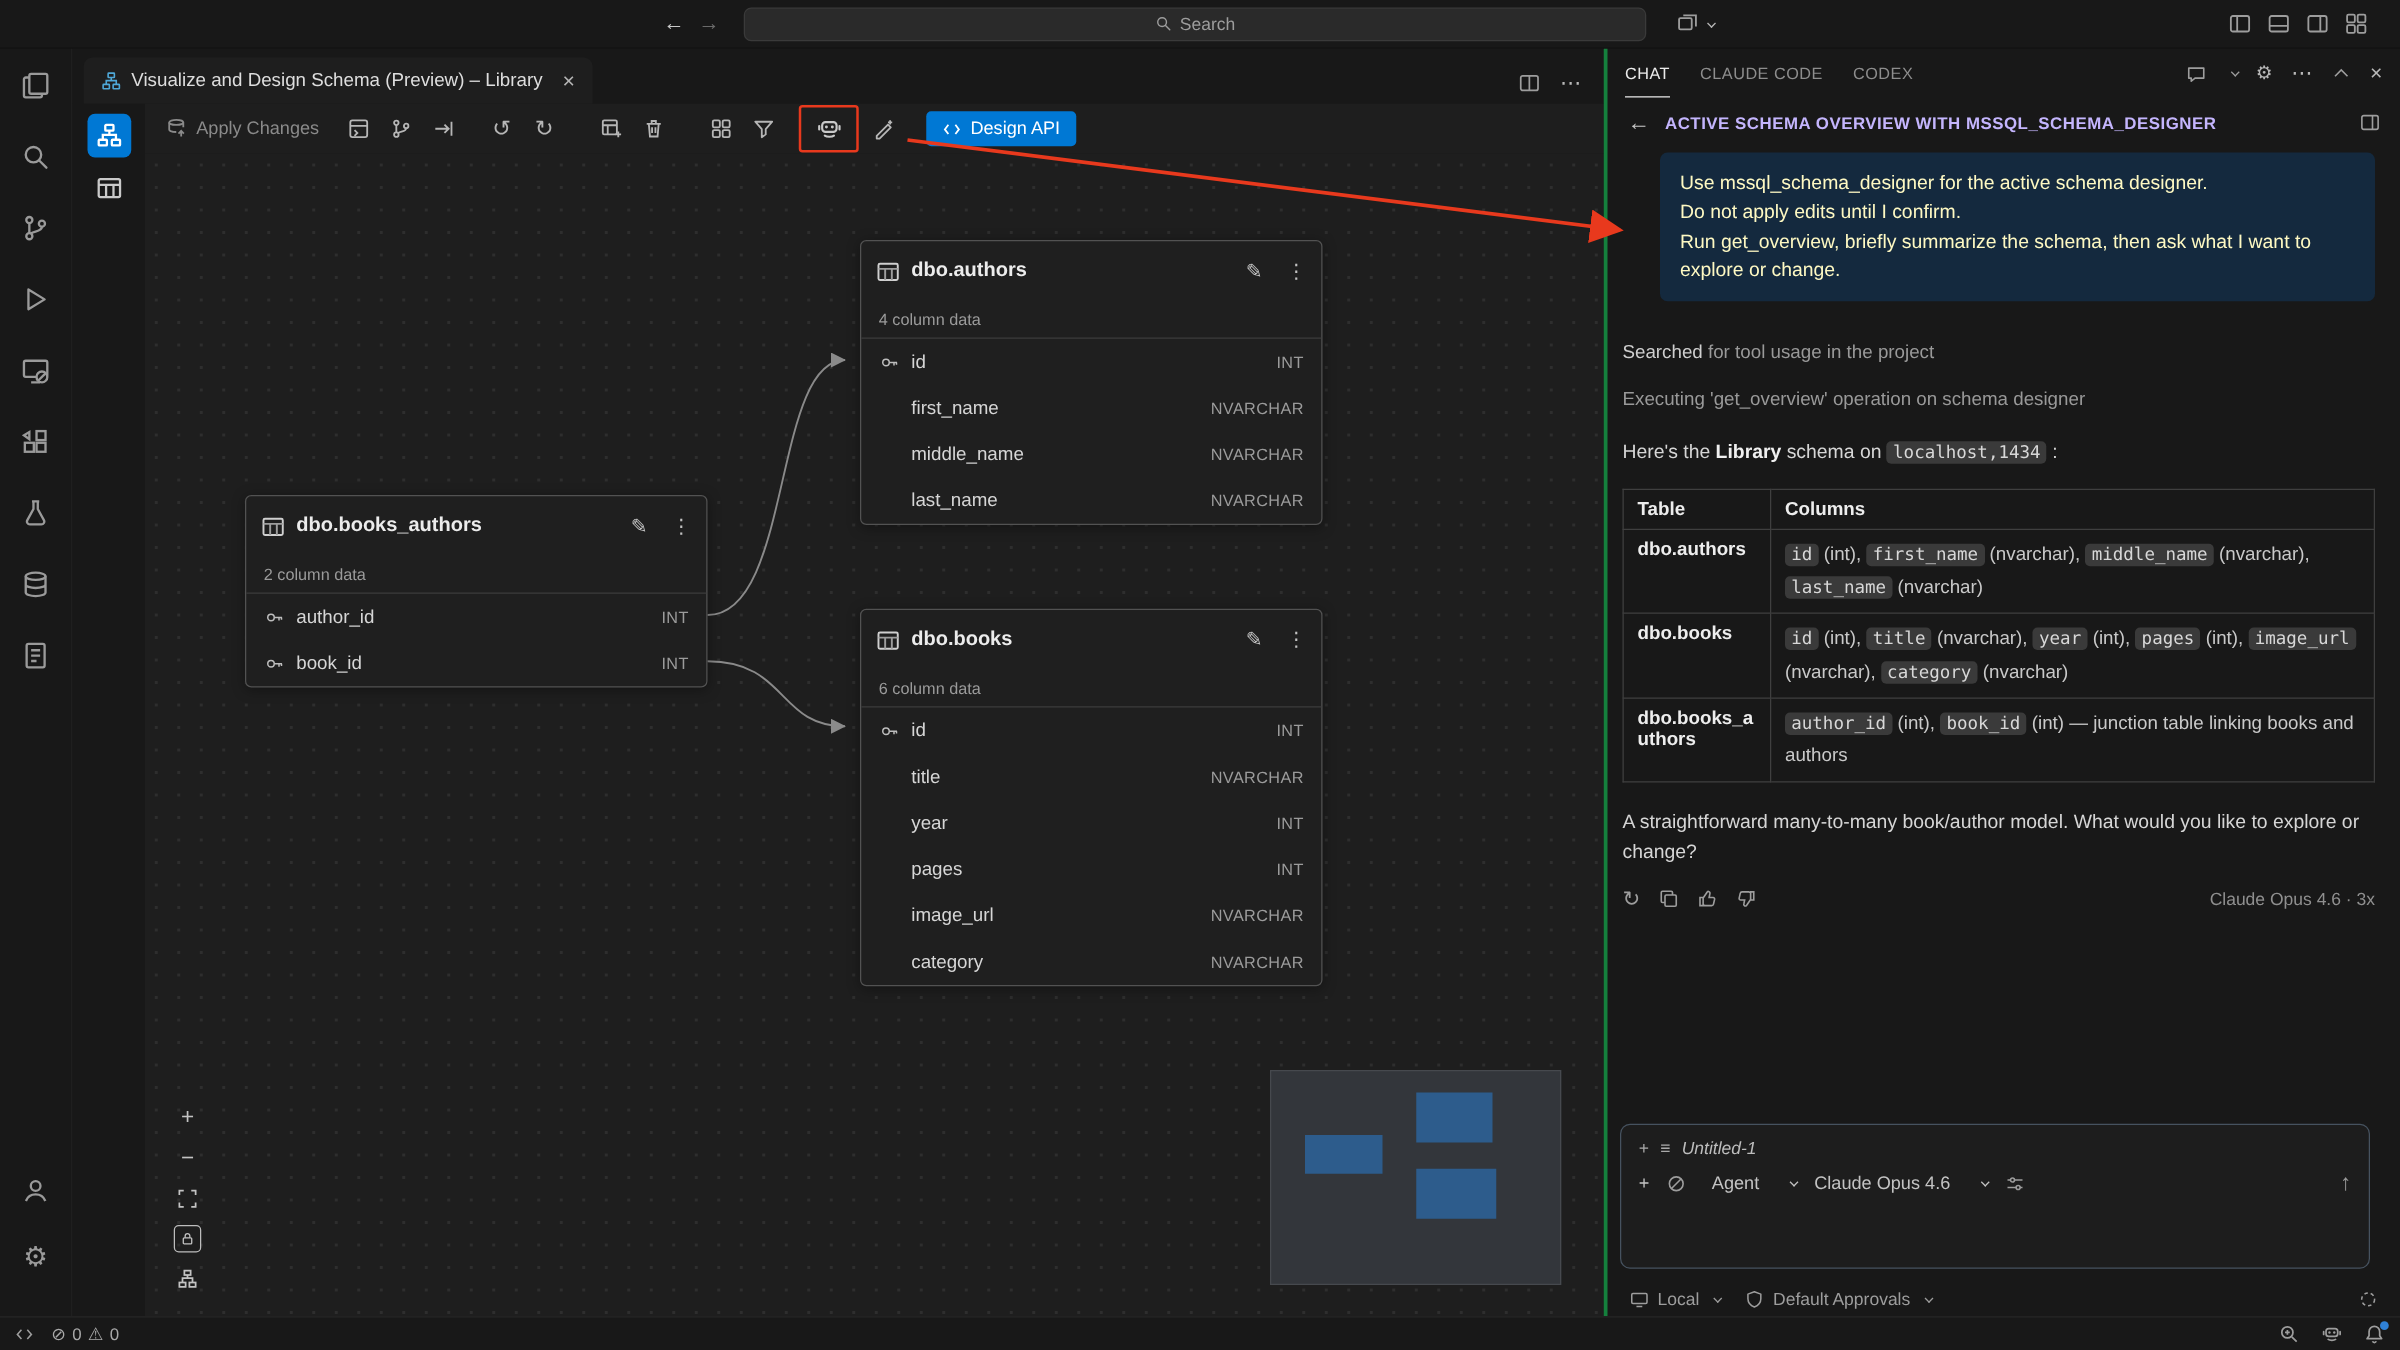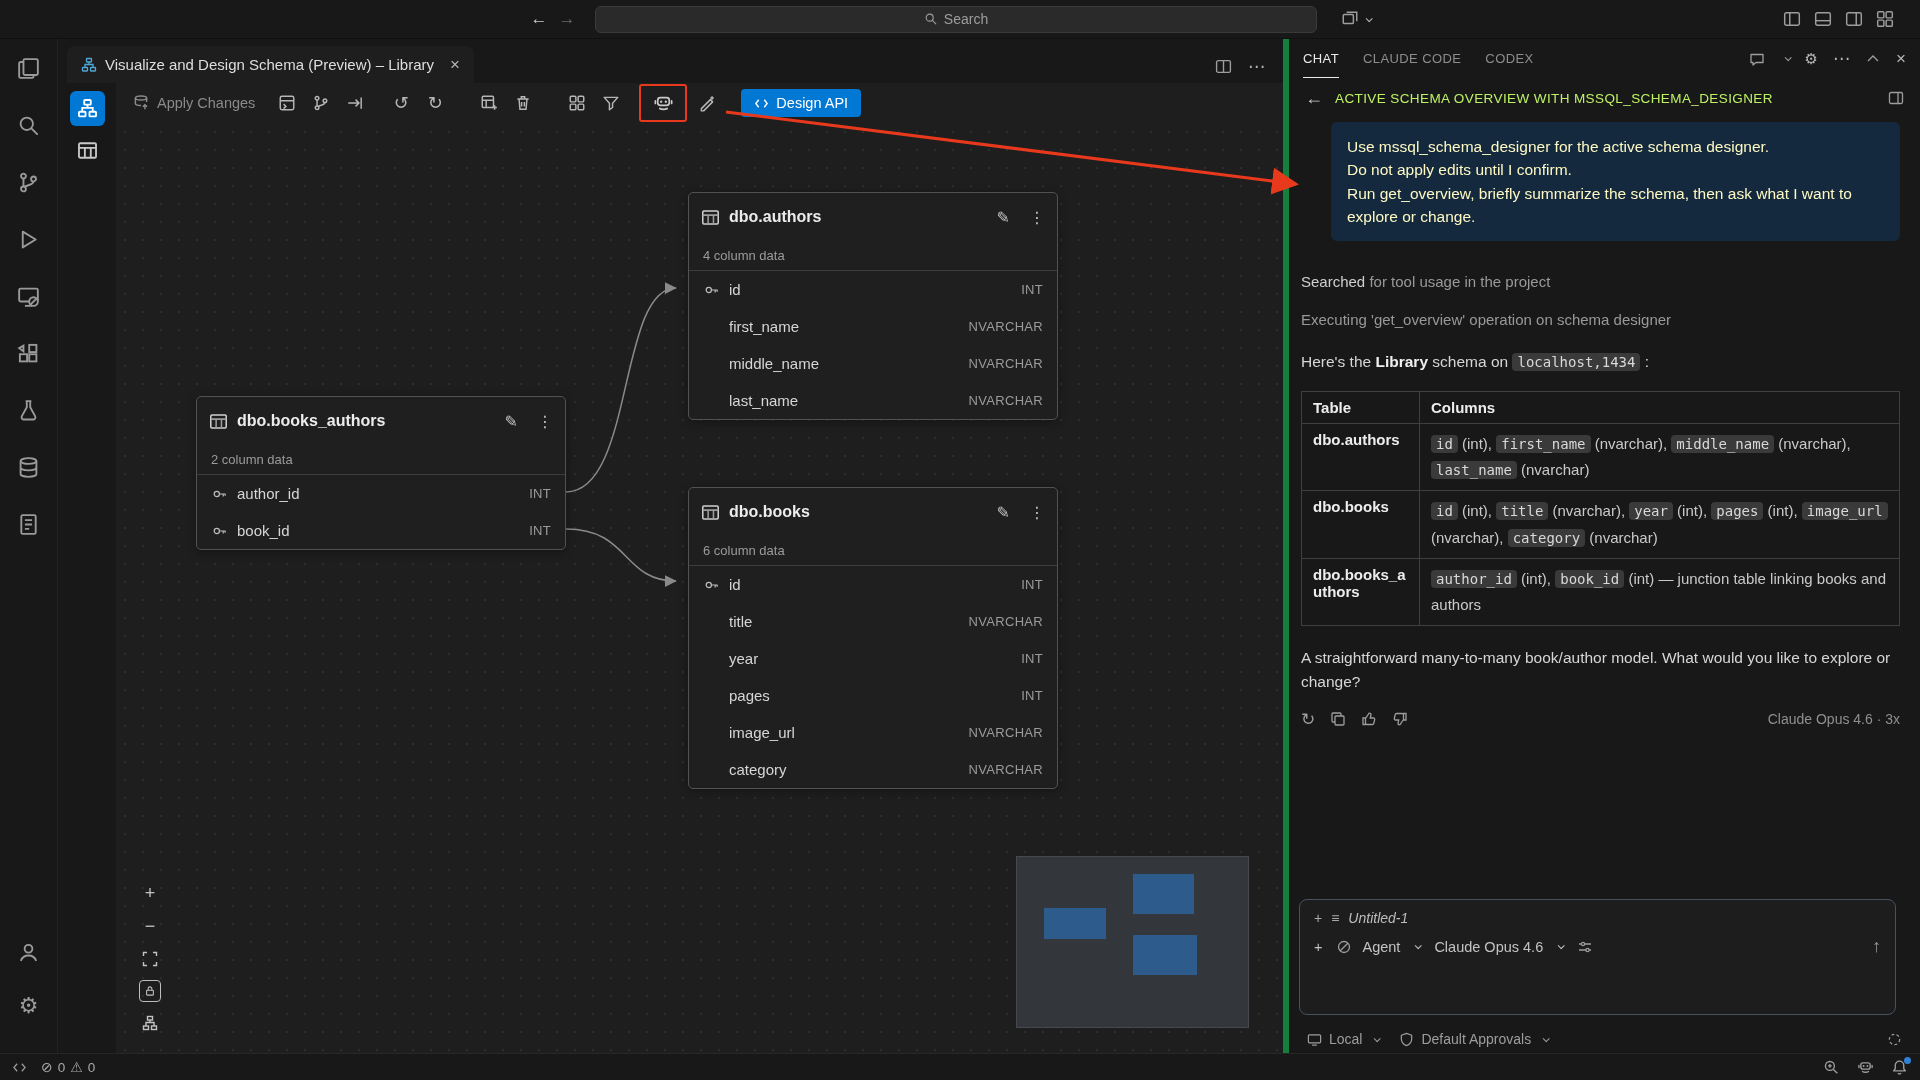--- a/index.html
+++ b/index.html
@@ -93,29 +93,29 @@
   .zoom-btn.boxed svg{width:12px;height:12px;}
 
   #minimap{position:absolute;left:900px;top:733px;width:233px;height:172px;background:#33363b;border:1px solid #46494e;}
   .mm-rect{position:absolute;background:#2d5c8c;}
   .mm-0{left:27px;top:51px;width:62px;height:31px;}
   .mm-1{left:116px;top:17px;width:61px;height:40px;}
   .mm-2{left:116px;top:78px;width:64px;height:40px;}
 
   
   #chat{position:absolute;left:1283px;top:39px;width:637px;bottom:27px;background:var(--bg);
-    border-left:6px solid #15803d;display:flex;flex-direction:column;}
+    border-left:3px solid #15803d;display:flex;flex-direction:column;}
   #chat-tabs{height:39px;display:flex;align-items:center;padding:0 14px;gap:24px;}
   .chat-tab{font-size:13px;letter-spacing:.4px;color:#8d8d8d;height:100%;display:flex;align-items:center;border-bottom:1.5px solid transparent;}
   .chat-tab.active{color:#eaeaea;border-bottom-color:#eaeaea;}
   #chat-tabs .chat-tabs-right{margin-left:auto;display:flex;align-items:center;gap:15px;}
   .chat-tabs-right .ico svg{width:16px;height:16px;}
   #chat-header{height:40px;display:flex;align-items:center;padding:0 16px;gap:12px;}
   #chat-back{color:#c8c8c8;font-size:18px;}
-  #chat-title{font-size:13.5px;font-weight:400;color:#bef264;letter-spacing:.4px;flex:1;white-space:nowrap;overflow:hidden;}
+  #chat-title{font-size:13.5px;font-weight:700;color:#c4b5fd;letter-spacing:.4px;flex:1;white-space:nowrap;overflow:hidden;}
   #chat-messages{flex:1;min-height:0;padding:4px 20px 0 12px;overflow:hidden;}
   #user-message-box{margin-left:30px;background:var(--bubble);border-radius:6px;padding:13px 16px;
     font-size:15.5px;line-height:1.5;color:#fef9c3;}
   #chat-steps{margin-top:32px;display:flex;flex-direction:column;gap:21px;font-size:15px;color:#999;}
   .seg-em{color:#cfcfcf;}
   #schema-intro{margin-top:22px;font-size:15.5px;color:#d6d6d6;line-height:1.6;}
   .seg-code{font-family:"DejaVu Sans Mono","Liberation Mono",monospace;font-size:14px;background:var(--chip);
     color:#d8d8d8;padding:1px 5px;border-radius:4px;}
   .seg-bold{font-weight:700;color:#f0f0f0;}
   #schema-table{margin-top:16px;width:100%;border-collapse:collapse;}
@@ -129,21 +129,21 @@
   #chat-actions .ico svg{width:16px;height:16px;}
   #chat-actions .g{font-size:17px;color:var(--dim);line-height:1;}
   #model-info{margin-left:auto;font-size:14px;color:#8f8f8f;}
   #chat-input{margin:0 24px 10px 10px;border:1px solid #46525f;border-radius:8px;background:#1d1d1d;
     display:flex;flex-direction:column;min-height:116px;}
   .ci-row1{display:flex;align-items:center;gap:9px;padding:10px 14px 2px;color:#a9a9a9;font-size:14px;}
   .ci-file{font-style:italic;color:#bdbdbd;}
   .ci-row2{flex:1;display:flex;align-items:center;padding:4px 14px;font-size:15.5px;color:#8a8a8a;}
   .caret{display:inline-block;width:1.5px;height:19px;background:#dcdcdc;margin-right:1px;}
   .ci-row3{display:flex;align-items:center;gap:14px;padding:8px 14px 10px;color:#c3c3c3;font-size:14.5px;}
-  .ci-row3 .pill{display:flex;align-items:center;gap:10px;color:#c3c3c3;}
+  .ci-row3 .pill{display:flex;align-items:center;gap:20px;color:#c3c3c3;}
   .ci-row3 .ico svg{width:16px;height:16px;}
   #send-btn{margin-left:auto;color:#9a9a9a;font-size:18px;}
   #chat-footer{height:28px;display:flex;align-items:center;gap:20px;padding:0 18px;color:#9d9d9d;font-size:14px;}
   #chat-footer .f-item{display:flex;align-items:center;gap:7px;}
   #chat-footer .ico svg{width:15px;height:15px;}
   #chat-footer .f-right{margin-left:auto;}
 
   
   #statusbar{position:absolute;left:0;bottom:0;width:1920px;height:27px;background:var(--bg);
     border-top:1px solid #262626;display:flex;align-items:center;padding:0 12px;font-size:13.5px;color:#a9a9a9;}

